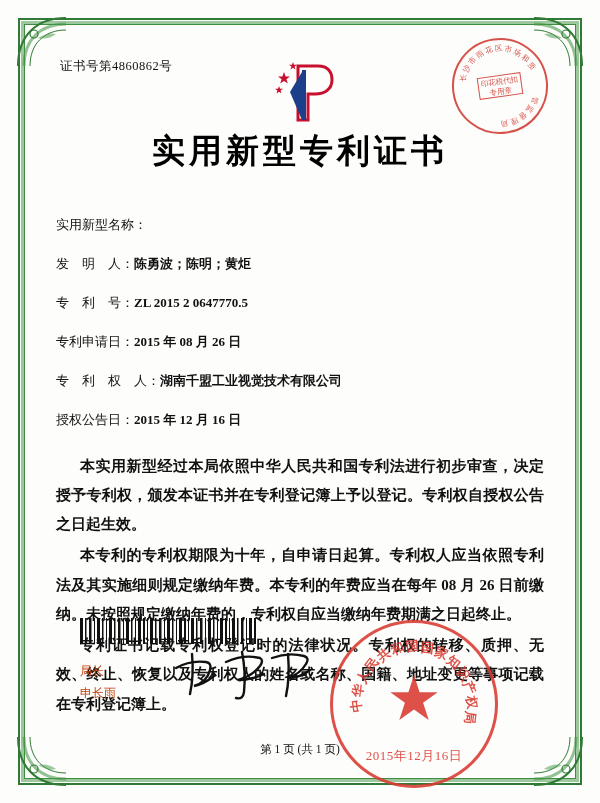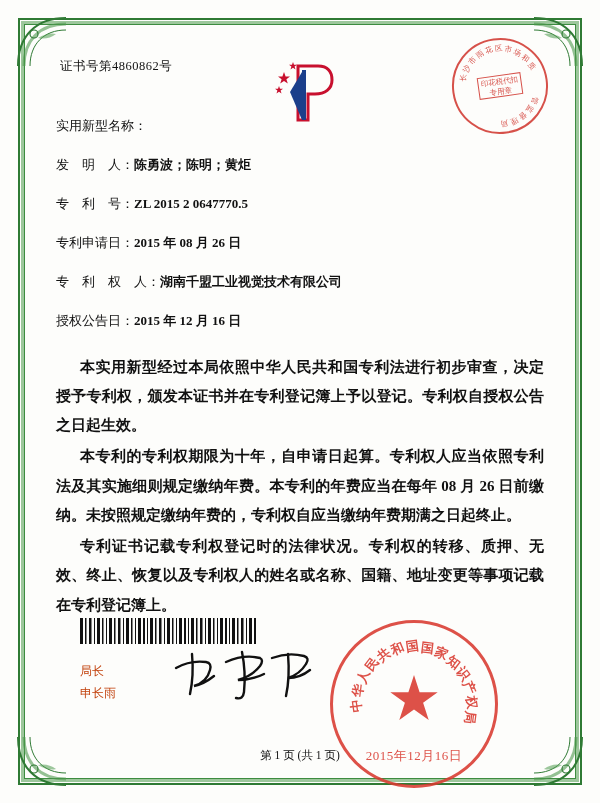--- a/index.html
+++ b/index.html
@@ -205,21 +205,21 @@
     position: absolute;
     left: 50%; bottom: 20px;
     transform: translateX(-50%);
     font-size: 13px;
     white-space: nowrap;
     letter-spacing: .5px;
   }
 
   .page-foot {
     position: absolute;
-    left: 0; right: 0; bottom: 40px;
+    left: 0; right: 0; bottom: 46px;
     text-align: center;
     font-size: 11.5px;
     color: #111;
   }
 </style>
 </head>
 <body>
 
 <div class="page">
 
@@ -294,20 +294,21 @@
       <span style="transform:rotate(145deg) translate(0,-42px)">督</span>
       <span style="transform:rotate(160deg) translate(0,-42px)">理</span>
       <span style="transform:rotate(175deg) translate(0,-42px)">局</span>
     </div>
     <div class="seal-center">印花税代扣专用章</div>
   </div>
 
   <div class="content">
     <div class="cert-no">证书号第4860862号</div>
 
+    <div class="title">实用新型专利证书</div>
 
     <div class="fields">
       <div class="field-row">
         <span class="field-label">实用新型名称：</span>
       </div>
       <div class="field-row">
         <span class="field-label">发　明　人：</span>
         <span class="field-value">陈勇波；陈明；黄炬</span>
       </div>
       <div class="field-row">

